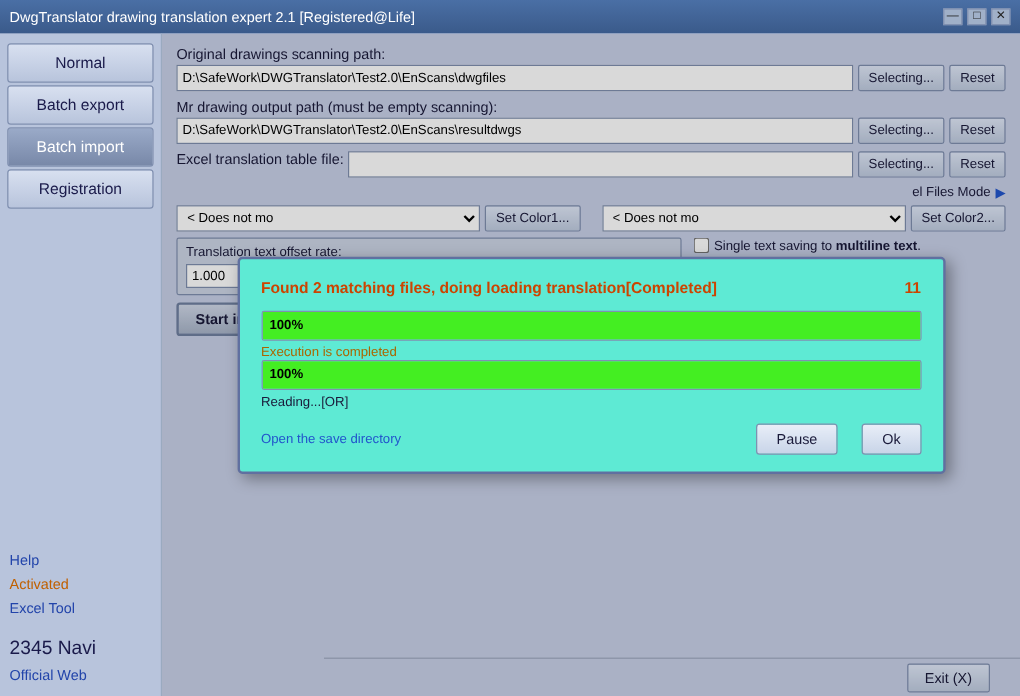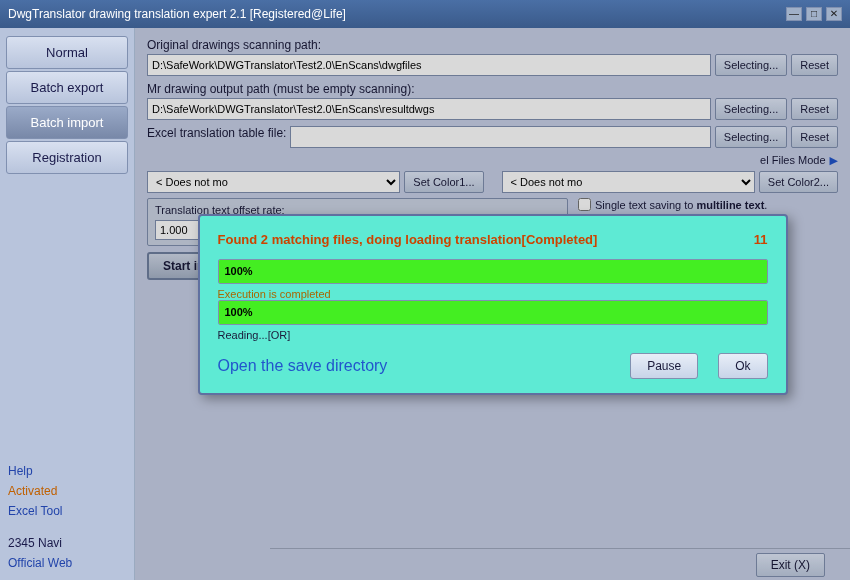--- a/index.html
+++ b/index.html
@@ -78,21 +78,21 @@
       color: #c06000;
       cursor: pointer;
       padding: 2px 2px;
       font-size: 12px;
     }
     .sidebar-link.blue { color: #2244aa; }
     .sidebar-link.activated { color: #c06000; }
     .sidebar-text {
       color: #1a1a4a;
       padding: 2px 2px;
-      font-size: 12px;
+      font-size: 16px;
     }
 
     
     .content {
       flex: 1;
       padding: 10px 12px;
       background: #c8d0e8;
       position: relative;
       overflow: hidden;
     }
@@ -327,21 +327,21 @@
     }
     .modal-footer {
       display: flex;
       justify-content: space-between;
       align-items: center;
       margin-top: 8px;
     }
     .modal-link {
       color: #2255cc;
       cursor: pointer;
-      font-size: 16px;
+      font-size: 11px;
       text-decoration: none;
     }
     .modal-btns {
       display: flex;
       gap: 20px;
     }
     .btn-modal {
       height: 26px;
       padding: 0 16px;
       background: linear-gradient(to bottom, #e8eef8, #c8d4e8);

